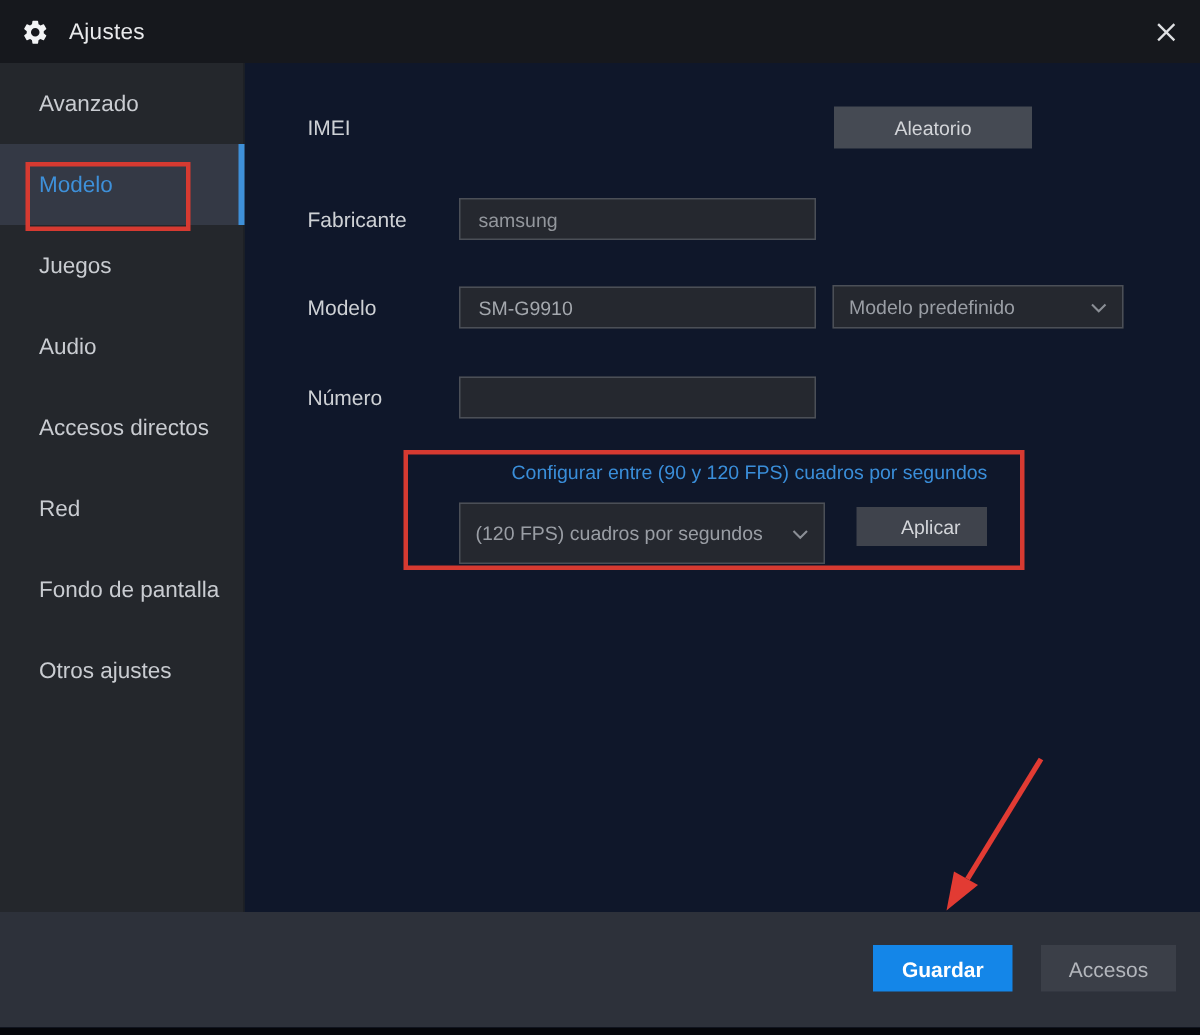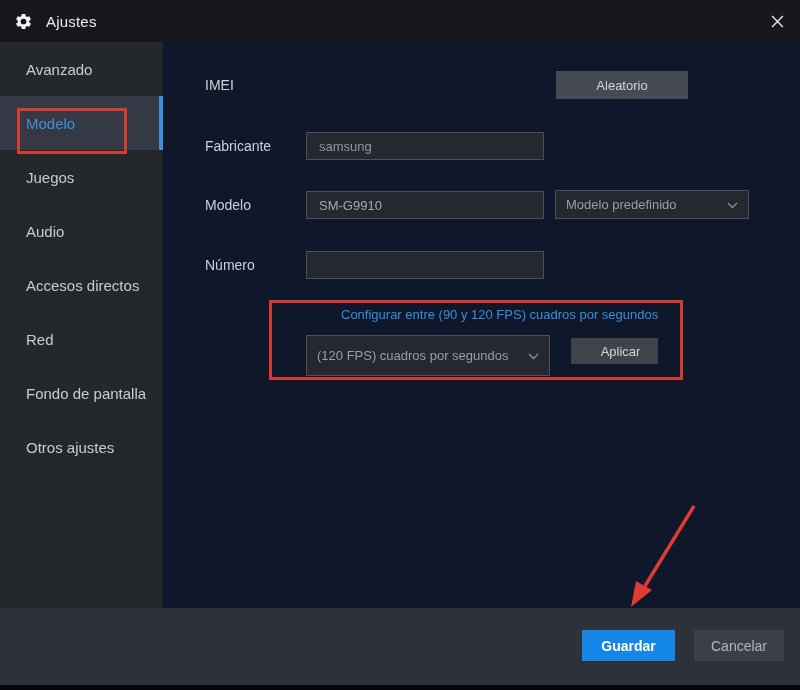--- a/index.html
+++ b/index.html
@@ -166,21 +166,21 @@
           </svg>
       </span>
     </div>
     <button class="btn-gray btn-aplicar">Aplicar</button>
     <div class="anno-box-fps"></div>
 
   </div>
 
   <div class="footer">
     <button class="btn-save">Guardar</button>
-    <button class="btn-cancel">Cancelar</button>
+    <button class="btn-cancel">Accesos</button>
   </div>
   <div class="bottom-edge"></div>
 
   <svg class="arrow-overlay" viewBox="0 0 800 690">
     <line x1="694" y1="506" x2="645" y2="586" stroke="#e23b33" stroke-width="3.5"></line>
     <polygon points="631,607 652,590 636,581" fill="#e23b33"></polygon>
   </svg>
 
 </div>
 

